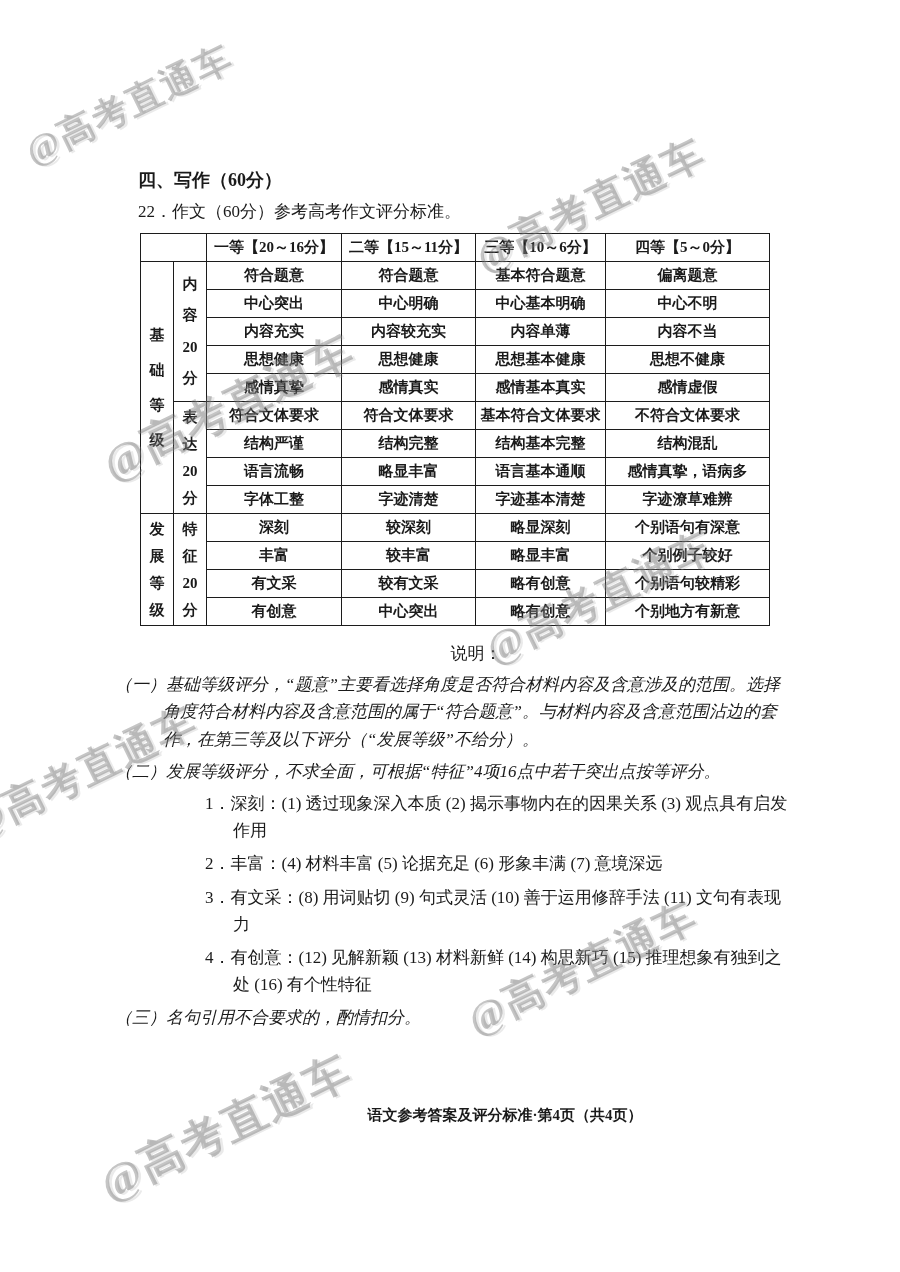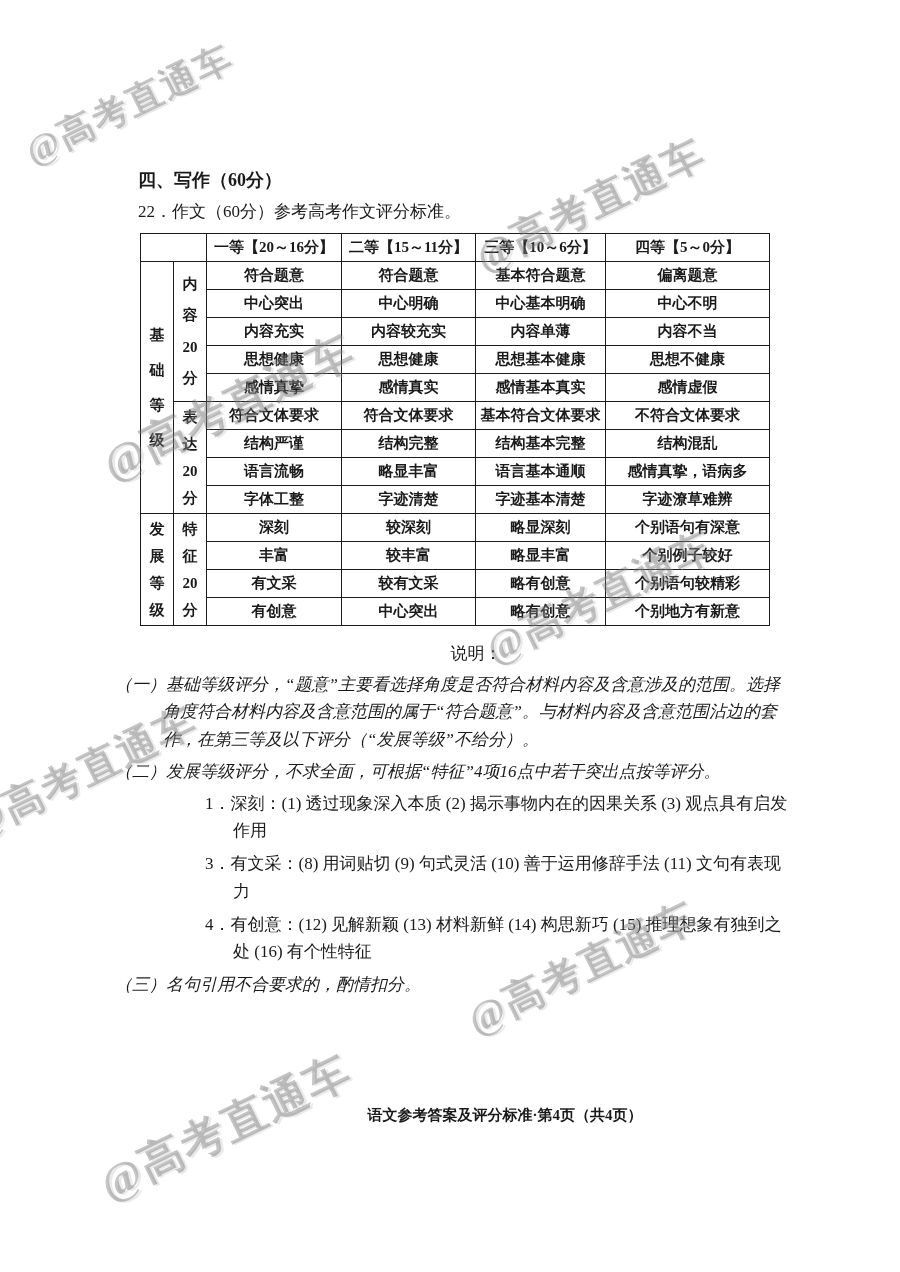--- a/index.html
+++ b/index.html
@@ -214,20 +214,21 @@
     <div class="notes-title">说明：</div>
 
     <div class="note">
       <span class="marker">（一）</span><span>基础等级评分，“题意”主要看选择角度是否符合材料内容及含意涉及的范围。选择角度符合材料内容及含意范围的属于“符合题意”。与材料内容及含意范围沾边的套作，在第三等及以下评分（“发展等级”不给分）。</span>
     </div>
 
     <div class="note">
       <span class="marker">（二）</span><span>发展等级评分，不求全面，可根据“特征”4项16点中若干突出点按等评分。</span>
     </div>
     <div class="subnote">1．深刻：(1) 透过现象深入本质 (2) 揭示事物内在的因果关系 (3) 观点具有启发作用</div>
+    <div class="subnote">2．丰富：(4) 材料丰富 (5) 论据充足 (6) 形象丰满 (7) 意境深远</div>
     <div class="subnote">3．有文采：(8) 用词贴切 (9) 句式灵活 (10) 善于运用修辞手法 (11) 文句有表现力</div>
     <div class="subnote">4．有创意：(12) 见解新颖 (13) 材料新鲜 (14) 构思新巧 (15) 推理想象有独到之处 (16) 有个性特征</div>
 
     <div class="note">
       <span class="marker">（三）</span><span>名句引用不合要求的，酌情扣分。</span>
     </div>
 
 
   </div>
 

